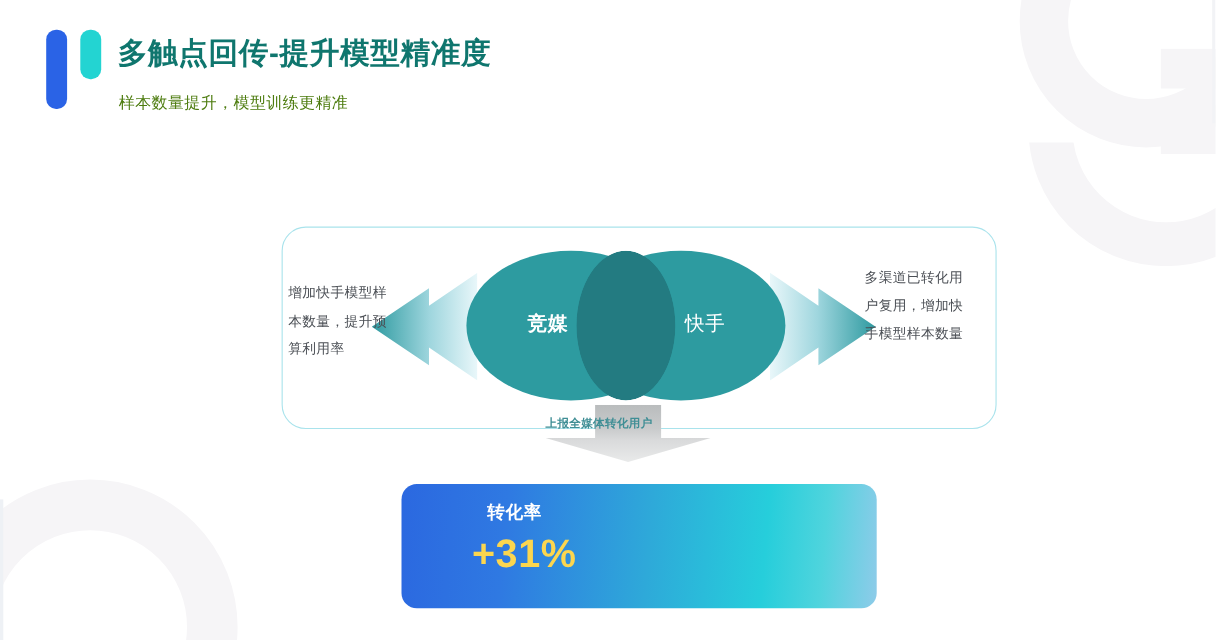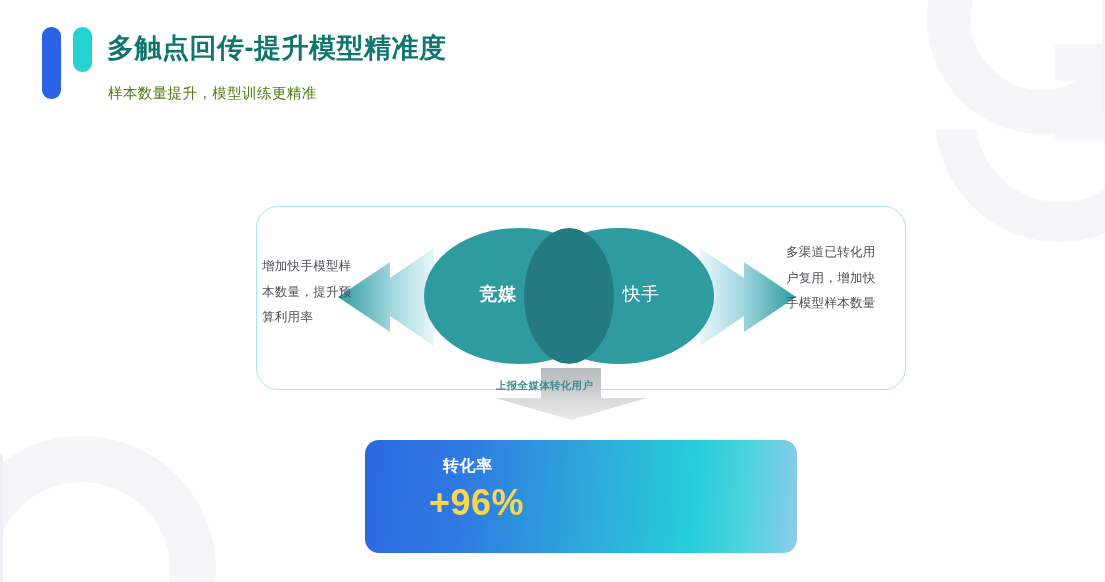--- a/index.html
+++ b/index.html
@@ -193,15 +193,15 @@
 </div>
 
 <div class="down-arrow">
   <div class="shape"></div>
   <div class="txt">上报全媒体转化用户</div>
 </div>
 
 <div class="banner">
   <div class="cell cell-2">
     <div class="stat-label">转化率</div>
-    <div class="stat-value">+96%</div>
+    <div class="stat-value">+31%</div>
   </div>
 </div>
 
 </body></html>

